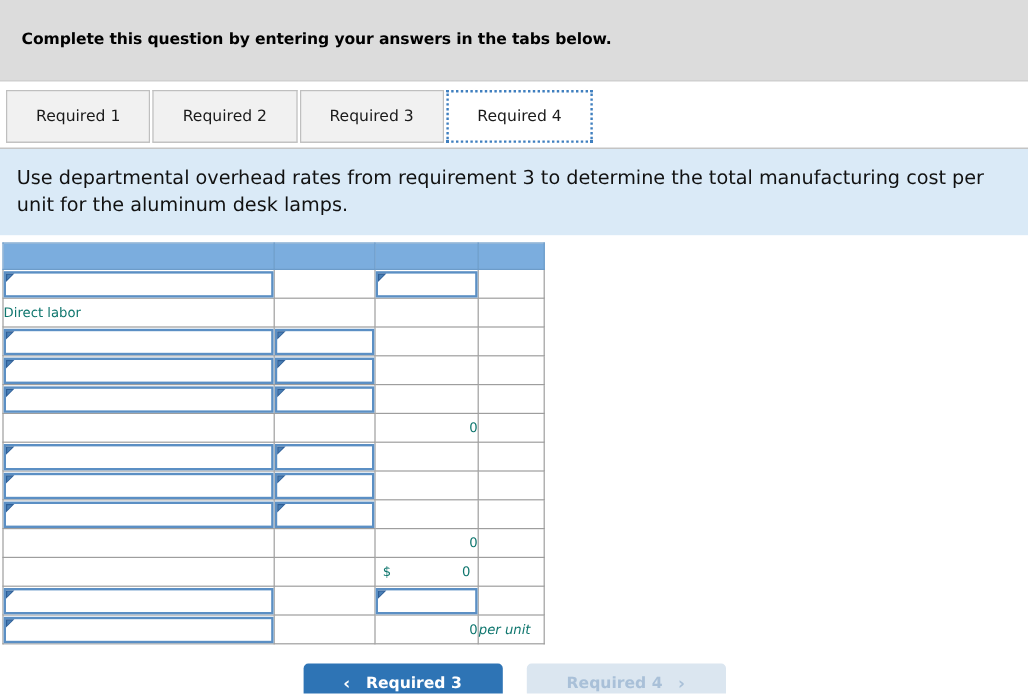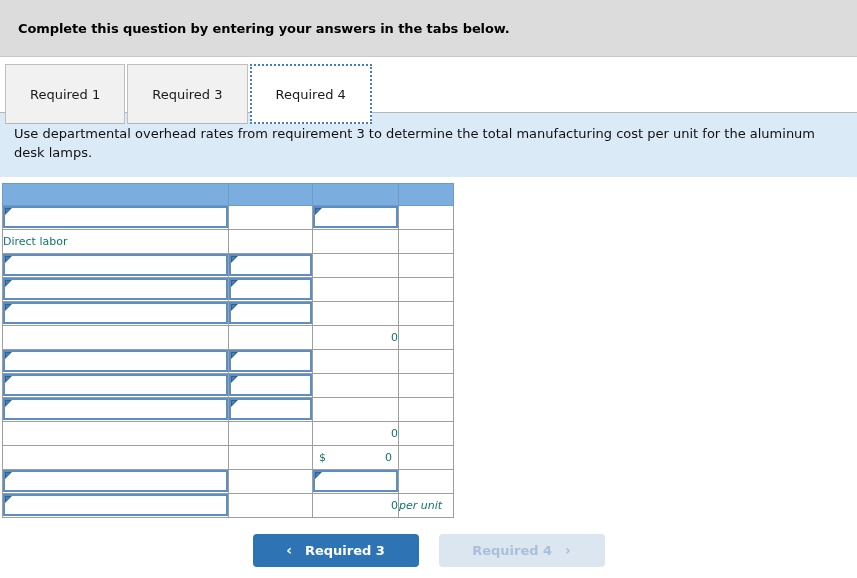--- a/index.html
+++ b/index.html
@@ -6,21 +6,21 @@
   html, body {
     margin: 0; padding: 0;
     width: 857px; height: 578px;
     background: #ffffff;
     font-family: "DejaVu Sans", "Liberation Sans", sans-serif;
     overflow: hidden;
   }
 
   
   .top-banner {
-    height: 57px;
+    height: 68px;
     background: #dcdcdc;
     border-bottom: 1px solid #c8c8c8;
     display: flex;
     align-items: center;
     padding-left: 18px;
   }
   .top-banner-text {
     font-size: 13px;
     font-weight: bold;
     color: #000;
@@ -38,21 +38,21 @@
     align-items: flex-start;
   }
   .tabstrip::after {
     content: "";
     position: absolute;
     left: 0; right: 0; bottom: 0;
     height: 1px;
     background: #b6b6b6;
   }
   .tab {
-    height: 60px;
+    height: 44px;
     min-width: 93px;
     padding: 0 24px;
     display: flex;
     align-items: center;
     justify-content: flex-end;
     background: #f1f1f1;
     border: 1px solid #bfbfbf;
     border-bottom: 1px solid #b6b6b6;
     margin-right: 2px;
     font-size: 13px;
@@ -67,21 +67,21 @@
     z-index: 3;
   }
 
   
   .info-banner {
     background: #daeaf7;
     padding: 12px 14px 14px 14px;
     min-height: 54px;
   }
   .info-text {
-    font-size: 13px;
+    font-size: 16px;
     color: #111;
     line-height: 1.45;
     max-width: 830px;
   }
 
   
   .sheet-wrap { padding: 6px 0 0 2px; }
   table.sheet {
     border-collapse: collapse;
     table-layout: fixed;
@@ -182,20 +182,23 @@
 </head>
 <body>
 
 <div class="top-banner">
   <span class="top-banner-text">Complete this question by entering your answers in the tabs below.</span>
 </div>
 
 <div class="tabstrip" id="tabbar">
     <div class="tab">
       <span>Required 1</span>
+    </div>
+    <div class="tab">
+      <span>Required 2</span>
     </div>
     <div class="tab">
       <span>Required 3</span>
     </div>
     <div class="tab active">
       <span>Required 4</span>
     </div>
   </div>
 
 <div class="info-banner">

